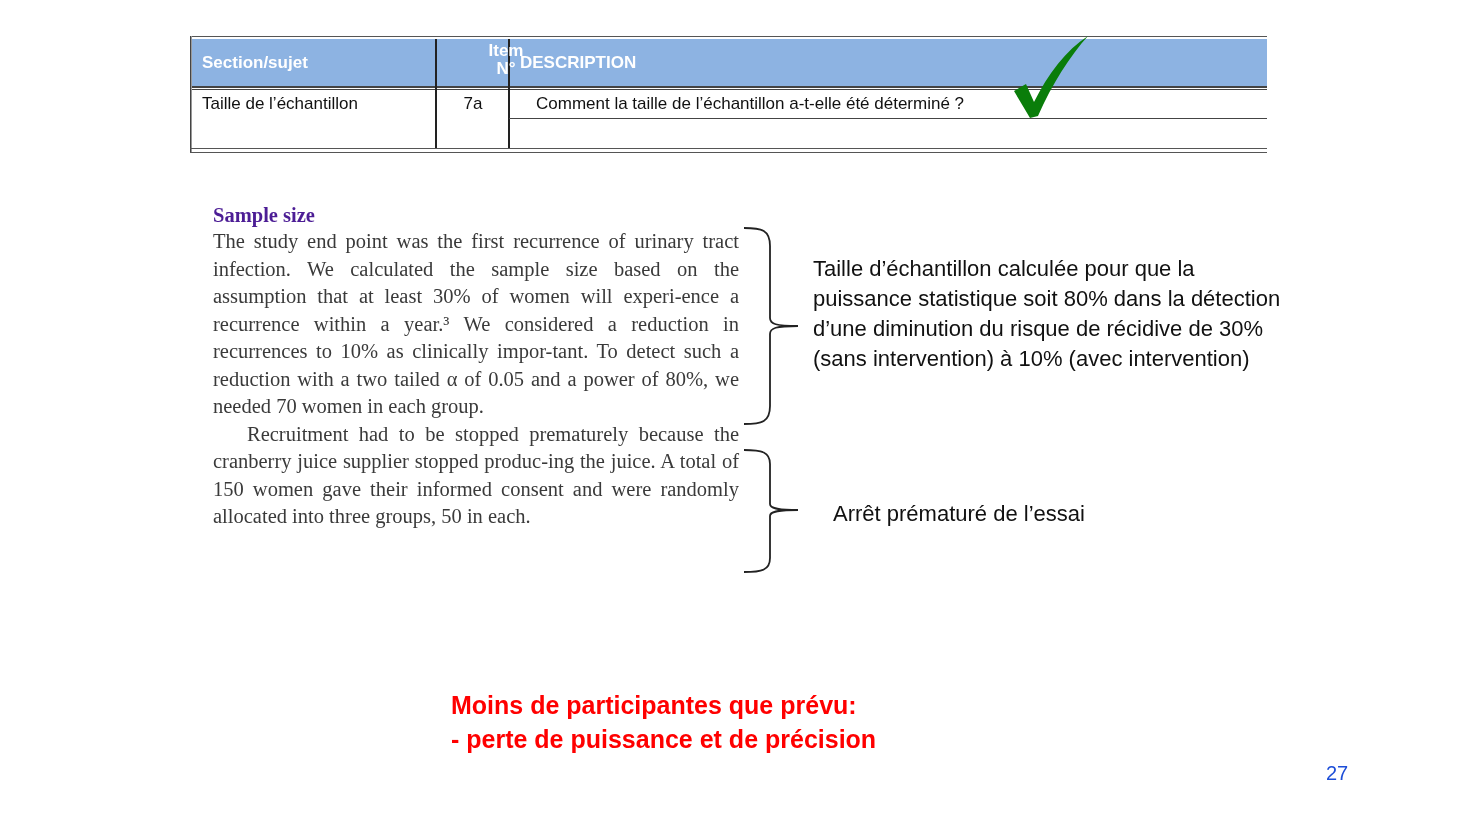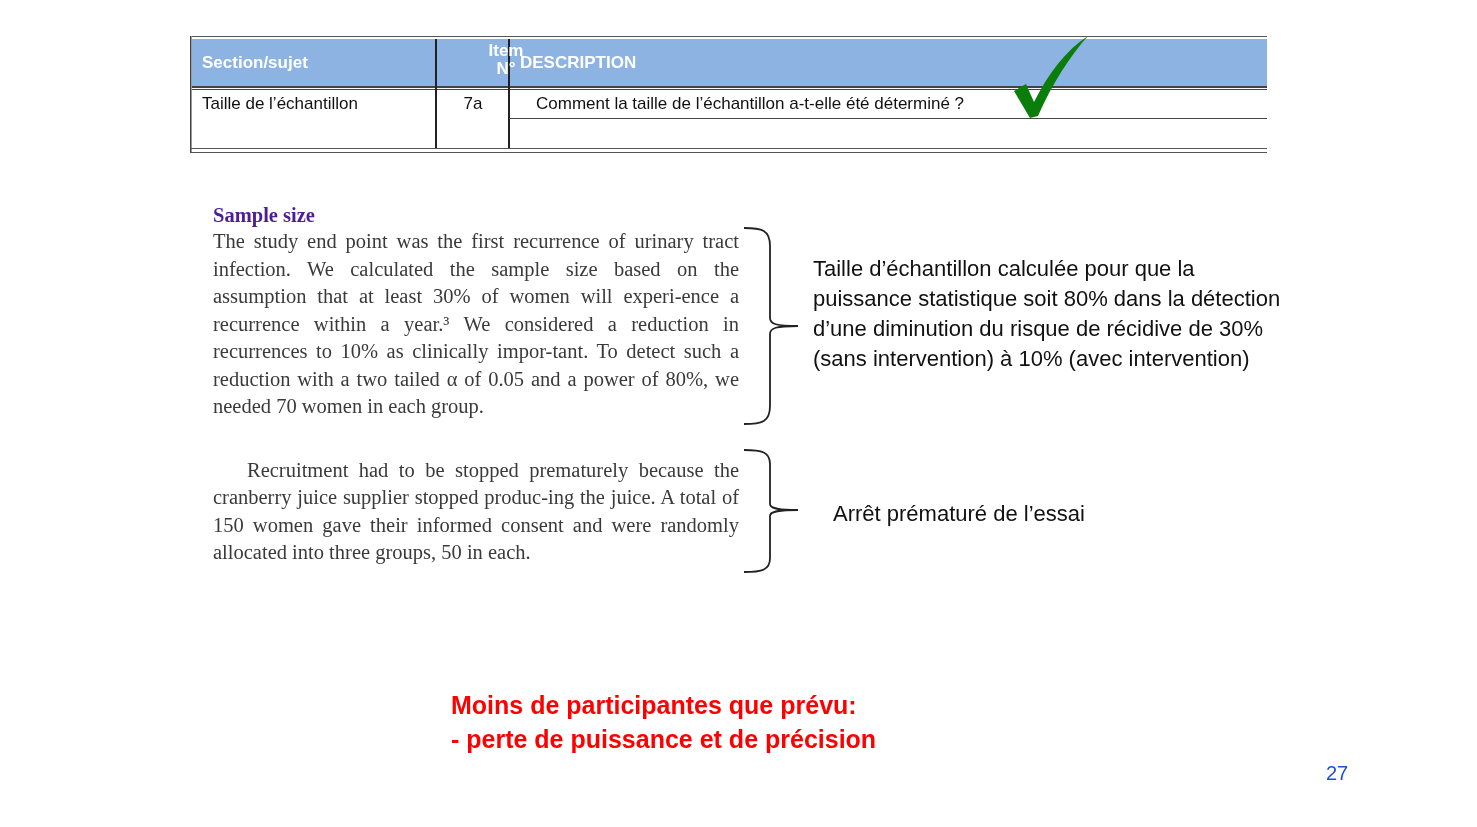--- a/index.html
+++ b/index.html
@@ -21,21 +21,21 @@
   .bcell { position: absolute; color: #111; font-size: 17px; top: 58px; }
   .bcell.sec { left: 12px; }
   .bcell.item { left: 248px; width: 70px; text-align: center; }
   .bcell.desc { left: 330px; margin-left: 16px; }
   .checkmark { position: absolute; left: 1010px; top: 36px; width: 80px; height: 85px; }
 
   
   .excerpt { position: absolute; left: 213px; top: 202px; width: 526px; font-family: "Liberation Serif", serif; color: #3a3a3a; font-size: 20.5px; line-height: 27.5px; }
   .excerpt .heading { font-weight: bold; color: #4c1d95; font-size: 20.5px; line-height: 26px; }
   .excerpt p { margin: 0; text-align: justify; text-align-last: left; }
-  .excerpt p.indent { text-indent: 34px; margin-top: 36px; }
+  .excerpt p.indent { text-indent: 34px; }
 
   .brace { position: absolute; }
   .note { position: absolute; font-family: Liberation Sans, sans-serif; color: #111; font-size: 22px; line-height: 30px; }
   .note.n1 { left: 813px; top: 254px; }
   .note.n2 { left: 833px; top: 499px; }
 
   .conclusion { position: absolute; left: 451px; top: 688px; color: #ff0000; font-weight: bold; font-size: 25px; line-height: 34px; }
   .page-num { position: absolute; left: 1326px; top: 762px; font-size: 20px; color: #1d4ed8; text-align: center; }
 </style>
 </head>

